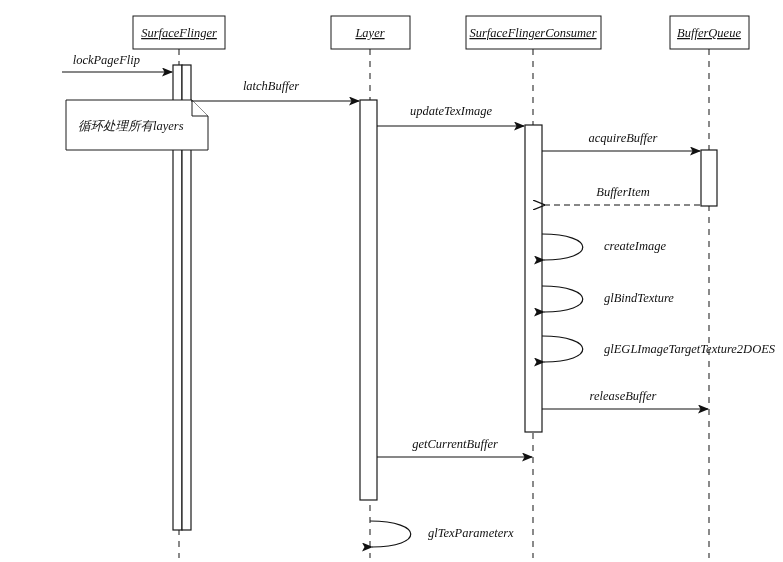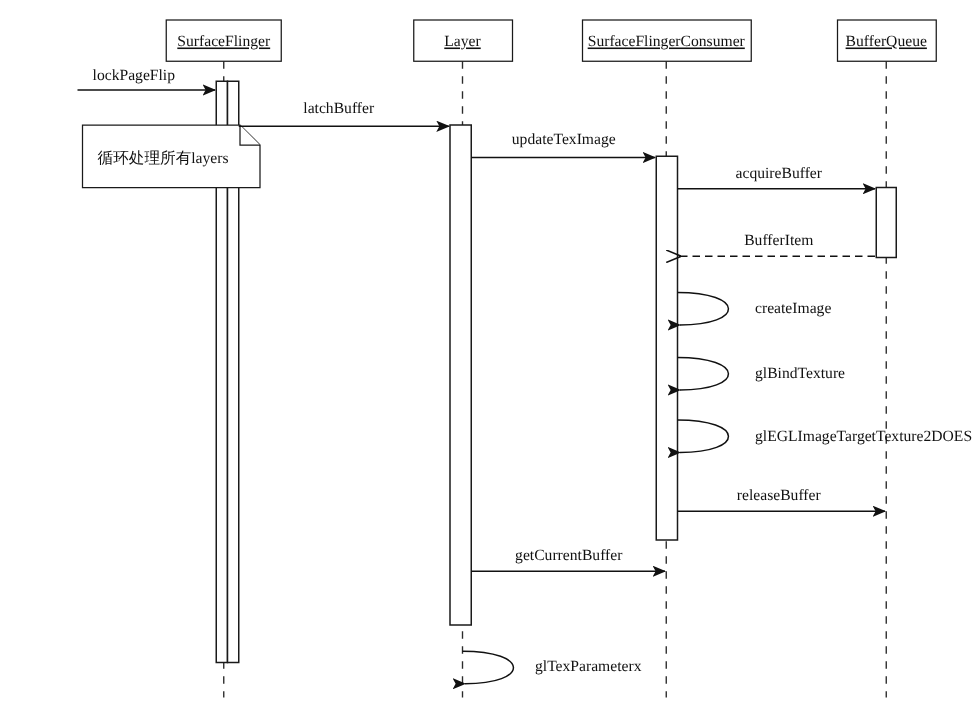--- a/index.html
+++ b/index.html
@@ -11,20 +11,21 @@
     width: 783px;
     height: 562px;
     font-family: "Liberation Serif", "DejaVu Serif", serif;
     overflow: hidden;
   }
   #diagram-root {
     position: relative;
     width: 783px;
     height: 562px;
     background: #ffffff;
+    font-style: italic;
   }
   svg#seq-svg {
     display: block;
     width: 783px;
     height: 562px;
   }
   .lifeline-box {
     fill: #ffffff;
     stroke: #1a1a1a;
     stroke-width: 1;

